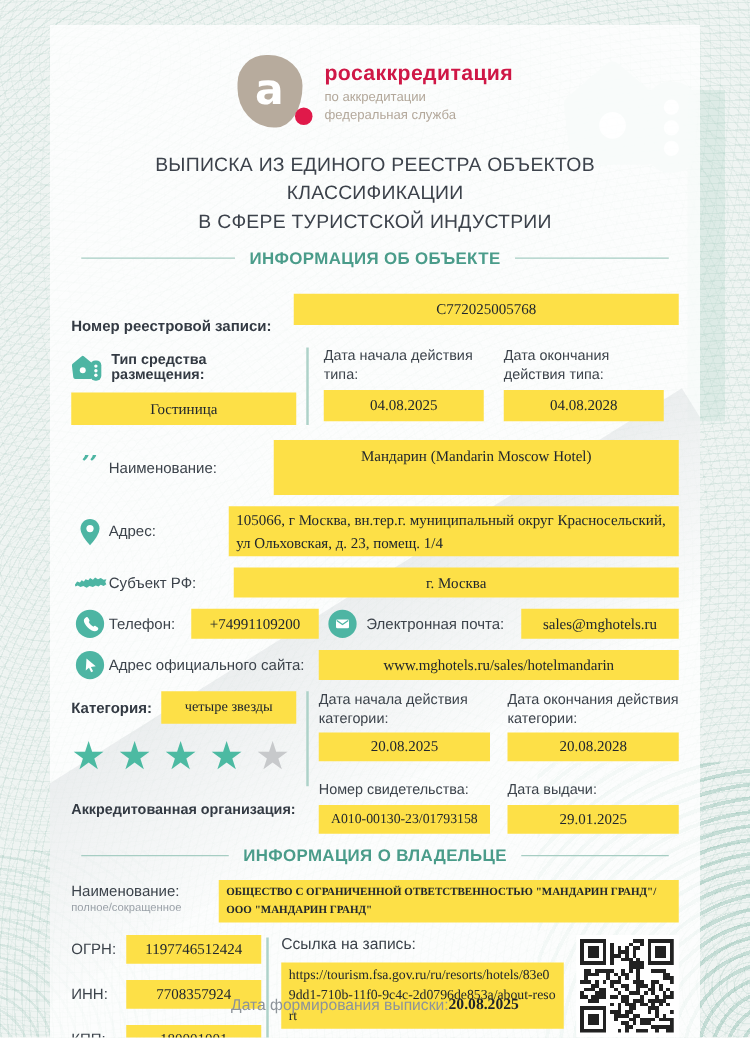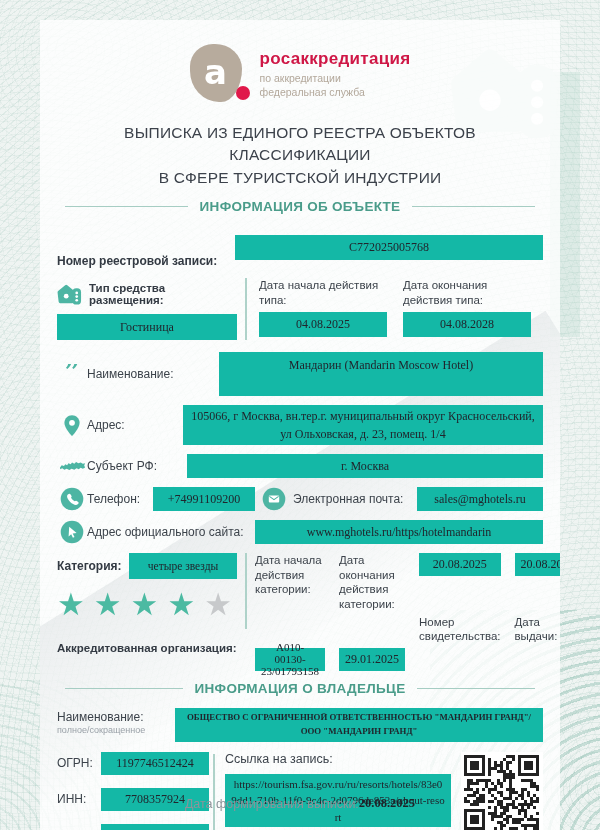--- a/index.html
+++ b/index.html
@@ -54,21 +54,21 @@
   .doc-title{text-align:center;color:#3c424b;font-weight:normal;font-size:15.5px;line-height:1.45;letter-spacing:.2px;margin:0 4px 10px 4px;}
 
   .sec-header{display:flex;align-items:center;gap:12px;margin:10px 10px 12px 10px;}
   .sec-header .line{flex:1;height:1px;background:#a6cdc3;}
   .sec-header .txt{color:#4a9c8a;font-weight:bold;font-size:13.5px;letter-spacing:.3px;}
 
   .label{font-size:12px;color:#3c434b;}
   .label.b{font-weight:bold;color:#333a43;}
   .label.sm{font-size:11.5px;line-height:1.25;}
   .vbox{
-    background:#14b8a6;display:flex;align-items:center;justify-content:center;text-align:center;
+    background:#fde047;display:flex;align-items:center;justify-content:center;
     font-family:"Liberation Serif",serif;font-size:12px;color:#20262d;padding:2px 6px;box-sizing:border-box;
   }
 
   .row{display:flex;align-items:center;}
   .icon{color:#4db5a3;flex:none;display:flex;align-items:center;justify-content:center;}
   .quote-glyph{font-family:"DejaVu Serif",serif;font-size:32px;line-height:18px;color:#4db5a3;height:20px;overflow:hidden;}
 
   
   .reg-row{margin:2px 2px 10px 2px;}
   .reg-row .label{width:178px;flex:none;margin-top:28px;}
@@ -92,21 +92,21 @@
   .cat-block{display:flex;margin:8px 2px 6px 2px;}
   .cat-left{width:180px;flex:none;display:flex;flex-direction:column;}
   .cat-left .cat-row{display:flex;align-items:center;}
   .cat-left .cat-row .label{width:72px;flex:none;}
   .cat-left .cat-row .vbox{flex:1;height:26px;font-size:11.5px;}
   .stars{margin-top:10px;display:flex;justify-content:flex-start;gap:9px;}
   .star{font-size:31px;line-height:1;color:#c7c9cb;}
   .star.filled{color:#4cbaa2;}
   .org-label{margin-top:22px;font-size:11.5px;font-weight:bold;color:#333a43;white-space:nowrap;}
   .cat-divider{width:2px;background:#aed2c9;flex:none;margin:0 8px;height:76px;}
-  .cat-right{flex:1;display:grid;grid-template-columns:1fr 1fr 1fr 1fr;column-gap:14px;row-gap:4px;align-content:start;}
+  .cat-right{flex:1;display:grid;grid-template-columns:1fr 1fr;column-gap:14px;row-gap:4px;align-content:start;}
   .cat-right .vbox{height:23px;}
   .cat-right .spacer{height:8px;grid-column:1 / 3;}
 
   
   .owner-name-row{display:flex;margin:2px 2px 10px 2px;align-items:flex-start;}
   .owner-name-labels{width:118px;flex:none;padding-top:2px;}
   .owner-sublabel{font-size:9px;color:#9aa1a8;margin-top:1px;}
   .owner-name-row .vbox{flex:1;min-height:34px;font-size:8.8px;text-transform:uppercase;line-height:1.5;font-weight:bold;}
 
   .bottom-block{display:flex;margin:0 2px;}
@@ -256,21 +256,21 @@
     </div>
 
     <div class="row field-row">
       <span class="icon">
         <svg width="24" height="24" viewBox="0 0 24 24">
             <circle cx="12" cy="12" r="11.3" fill="currentColor"></circle>
             <polygon fill="#ffffff" points="9.2,6.8 16.6,12.9 12.7,13.5 14.5,16.9 12.9,17.7 11.2,14.2 8.6,16.4"></polygon>
           </svg>
       </span>
       <div class="label" style="width:168px;flex:none">Адрес официального сайта:</div>
-      <div class="vbox" style="height:24px">www.mghotels.ru/https/hotelmandarin</div>
+      <div class="vbox" style="height:24px">www.mghotels.ru/sales/hotelmandarin</div>
     </div>
 
     <div class="cat-block">
       <div class="cat-left">
         <div class="cat-row">
           <div class="label b">Категория:</div>
           <div class="vbox">четыре звезды</div>
         </div>
         <div class="stars">
             <span class="star filled">★</span>

